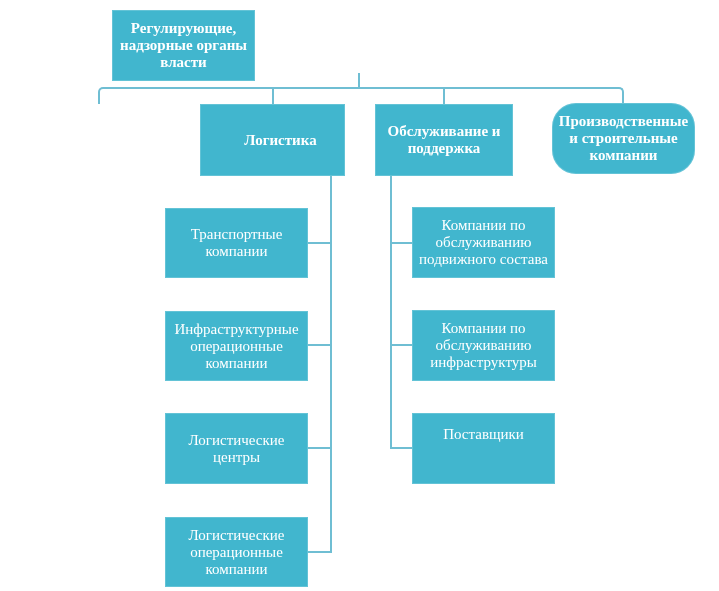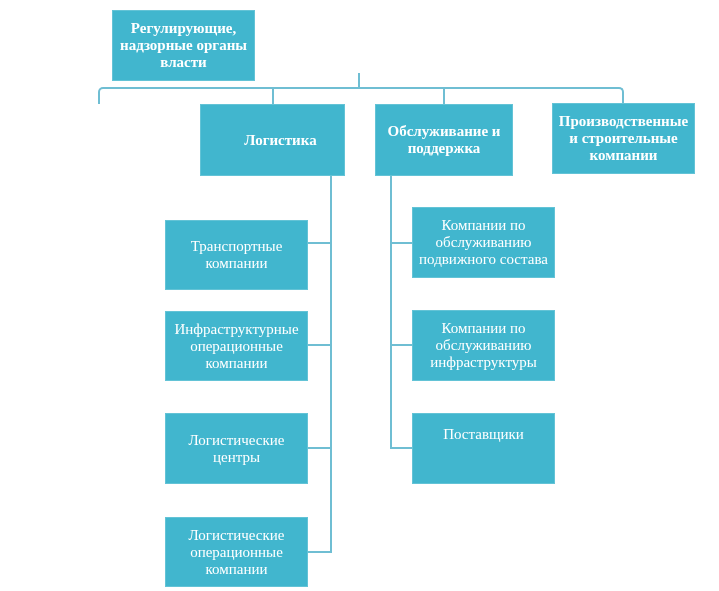--- a/index.html
+++ b/index.html
@@ -54,22 +54,22 @@
     border-radius: 5px 5px 0 0;
     background: transparent;
   }
 
   
   .n-regulators { left: 112px; top: 10px;   width: 143px; height: 71px; }
   .n-market     { left: 287px; top: 2px;   width: 144px; height: 71px; }
   .n-shippers   { left: 26px;  top: 104px; width: 147px; height: 72px; }
   .n-logistics  { left: 200px; top: 104px; width: 145px; height: 72px; padding-left: 16px; }
   .n-service    { left: 375px; top: 104px; width: 138px; height: 72px; }
-  .n-production { left: 552px; top: 103px; width: 143px; height: 71px; }
-  .n-transport-companies        { left: 165px; top: 208px; width: 143px; height: 70px; margin-top: 12px; }
+  .n-production { left: 552px; top: 103px; width: 143px; height: 71px; border-radius: 24px; }
+  .n-transport-companies        { left: 165px; top: 208px; width: 143px; height: 70px; }
   .n-infrastructure-operating   { left: 165px; top: 311px; width: 143px; height: 70px; }
   .n-logistics-centers          { left: 165px; top: 413px; width: 143px; height: 71px; }
   .n-logistics-operating        { left: 165px; top: 517px; width: 143px; height: 70px; }
   .n-rolling-stock-service      { left: 412px; top: 207px; width: 143px; height: 71px; }
   .n-infrastructure-service     { left: 412px; top: 310px; width: 143px; height: 71px; }
   .n-suppliers                  { left: 412px; top: 413px; width: 143px; height: 71px; }
 
   
   .c-market-stub  { left: 358px; top: 73px;  width: 2px;   height: 15px; }
   .c-bus          { left: 98px;  top: 87px;  width: 526px; height: 17px; }

